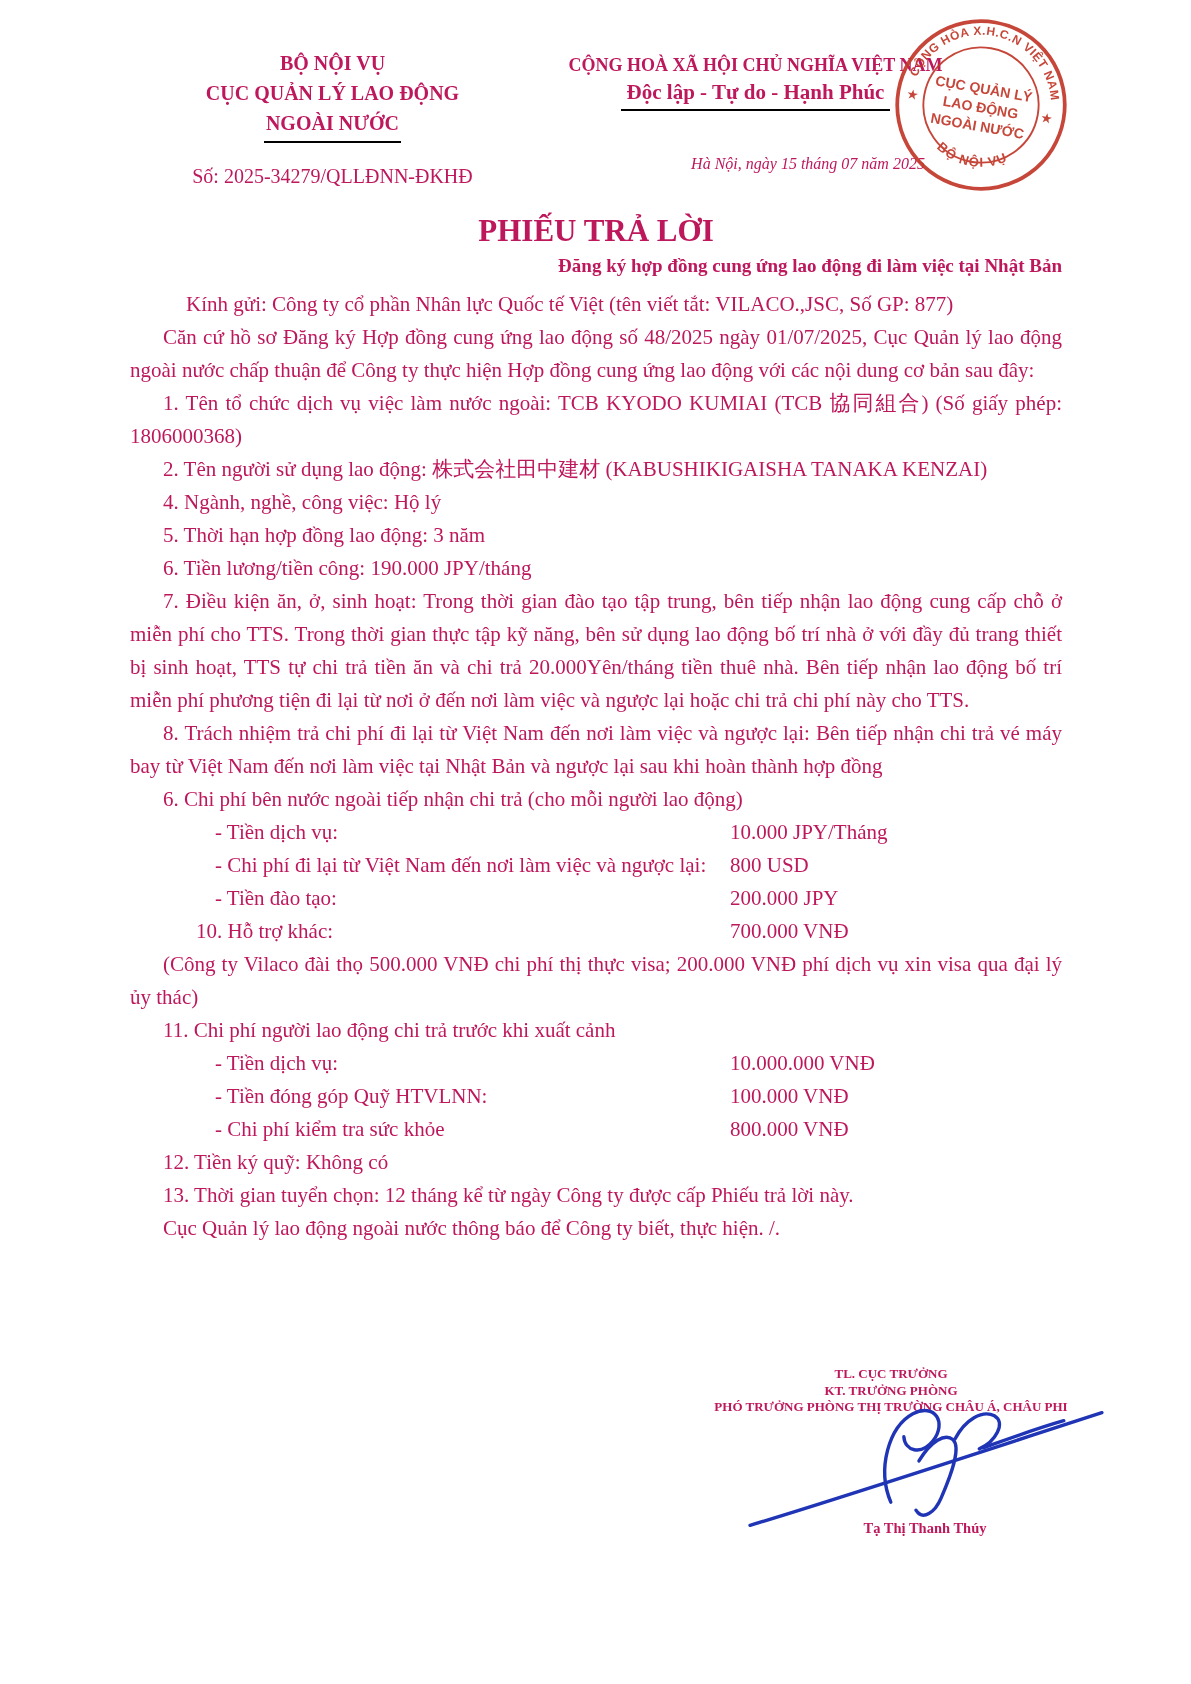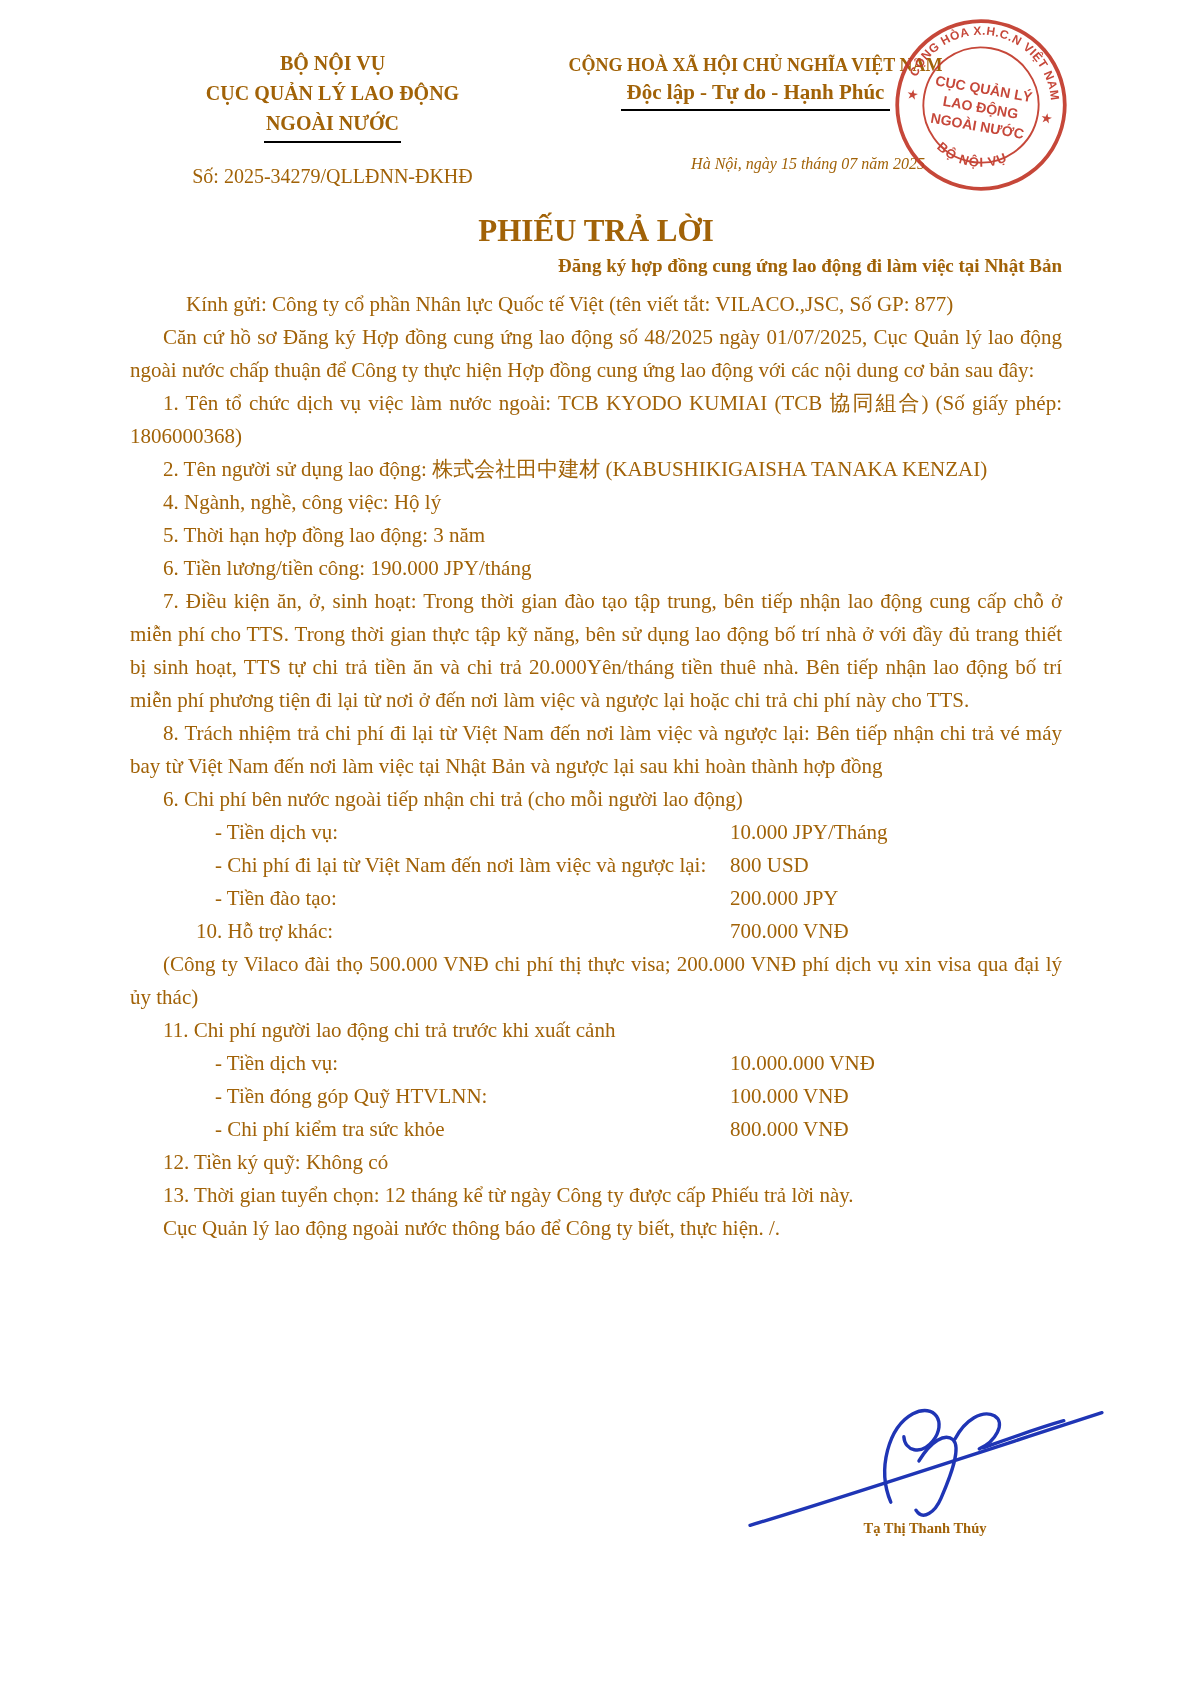--- a/index.html
+++ b/index.html
@@ -1,18 +1,18 @@
 <!DOCTYPE html>
 <html><head>
 <meta charset="utf-8">
 <style>
   html,body { margin:0; padding:0; background:#ffffff; }
   .page {
     position:relative; width:1191px; height:1684px; background:#ffffff;
-    font-family:"Liberation Serif","DejaVu Serif",serif; color:#a16207;
+    font-family:"Liberation Serif","DejaVu Serif",serif; color:#be185d;
     overflow:hidden;
   }
   
   .header { position:absolute; top:48px; left:0; width:100%; }
   .hdr-left  { position:absolute; left:150px; top:0;  width:365px; text-align:center; }
   .hdr-right { position:absolute; left:528px; top:2px; width:455px; text-align:center; }
   .agency-parent { font-weight:bold; font-size:20px; line-height:30px; }
   .agency-line   { font-weight:bold; font-size:20px; line-height:30px; }
   .agency-under  { display:inline-block; border-bottom:2.5px solid #000; padding:0 2px 3px 2px; }
   .doc-number { margin-top:22px; font-size:20px; }
@@ -123,20 +123,25 @@
         <span>- Chi phí kiểm tra sức khỏe</span>
         <span class="val">800.000 VNĐ</span>
       </p>
 
       <p>12. Tiền ký quỹ: Không có</p>
       <p>13. Thời gian tuyển chọn: 12 tháng kể từ ngày Công ty được cấp Phiếu trả lời này.</p>
       <p>Cục Quản lý lao động ngoài nước thông báo để Công ty biết, thực hiện. /.</p>
     </div>
   </div>
 
+  <div class="sig-block">
+    <div class="sig-line">TL. CỤC TRƯỞNG</div>
+    <div class="sig-line">KT. TRƯỞNG PHÒNG</div>
+    <div class="sig-line">PHÓ TRƯỞNG PHÒNG THỊ TRƯỜNG CHÂU Á, CHÂU PHI</div>
+  </div>
 
   <svg class="sig-scribble" viewBox="0 0 370 150">
     <g fill="none" stroke="#1f35b5" stroke-width="3.4" stroke-linecap="round" stroke-linejoin="round">
       <path d="M8,126 C95,100 210,62 358,14"></path>
       <path d="M148,103 C134,70 146,28 170,15 C192,4 204,24 190,42 C178,57 162,52 161,38"></path>
       <path d="M176,62 C188,42 202,34 210,41 C218,49 208,76 198,99 C192,113 180,122 173,111"></path>
       <path d="M212,40 C222,21 239,11 251,17 C263,24 252,43 236,50"></path>
       <path d="M240,49 C265,40 292,30 320,22"></path>
     </g>
   </svg>

